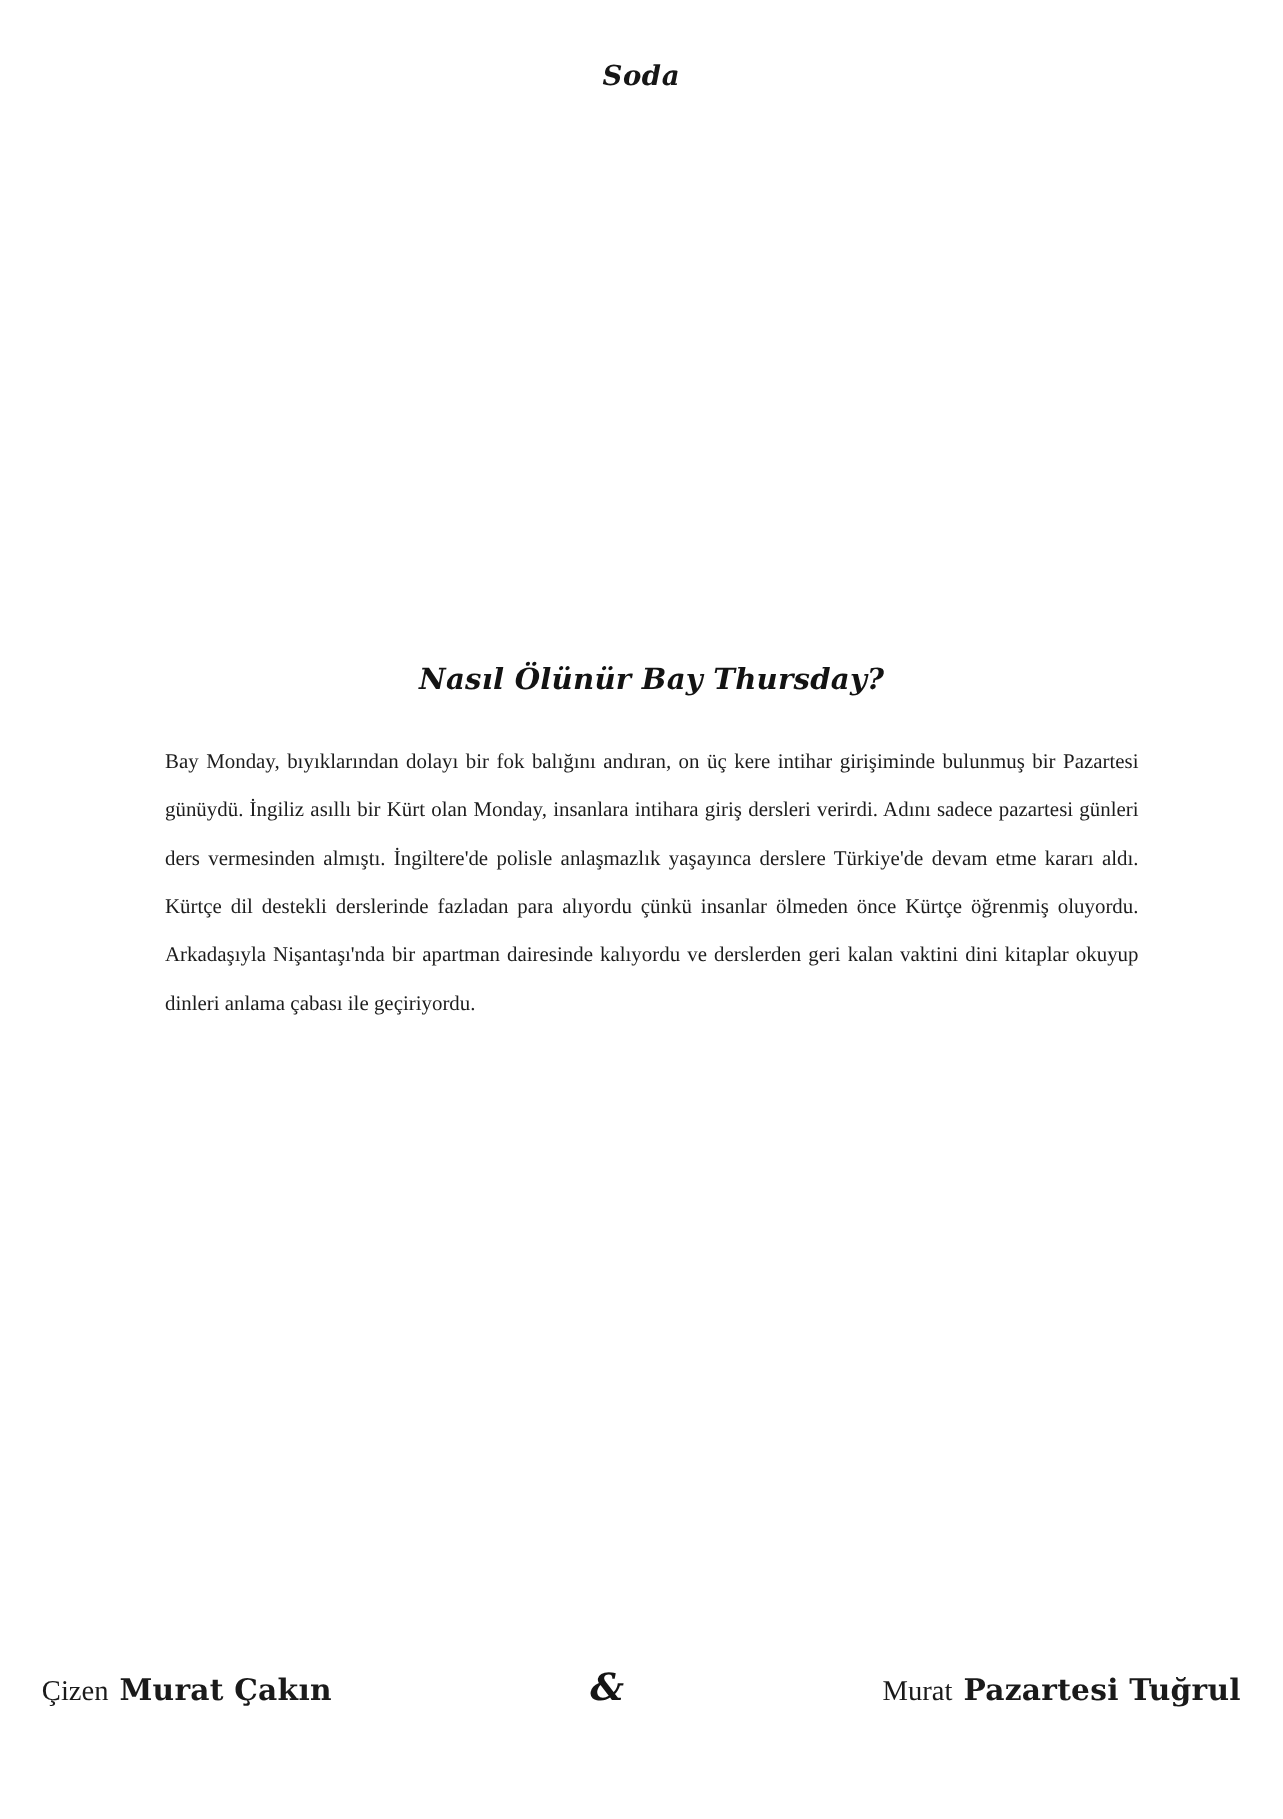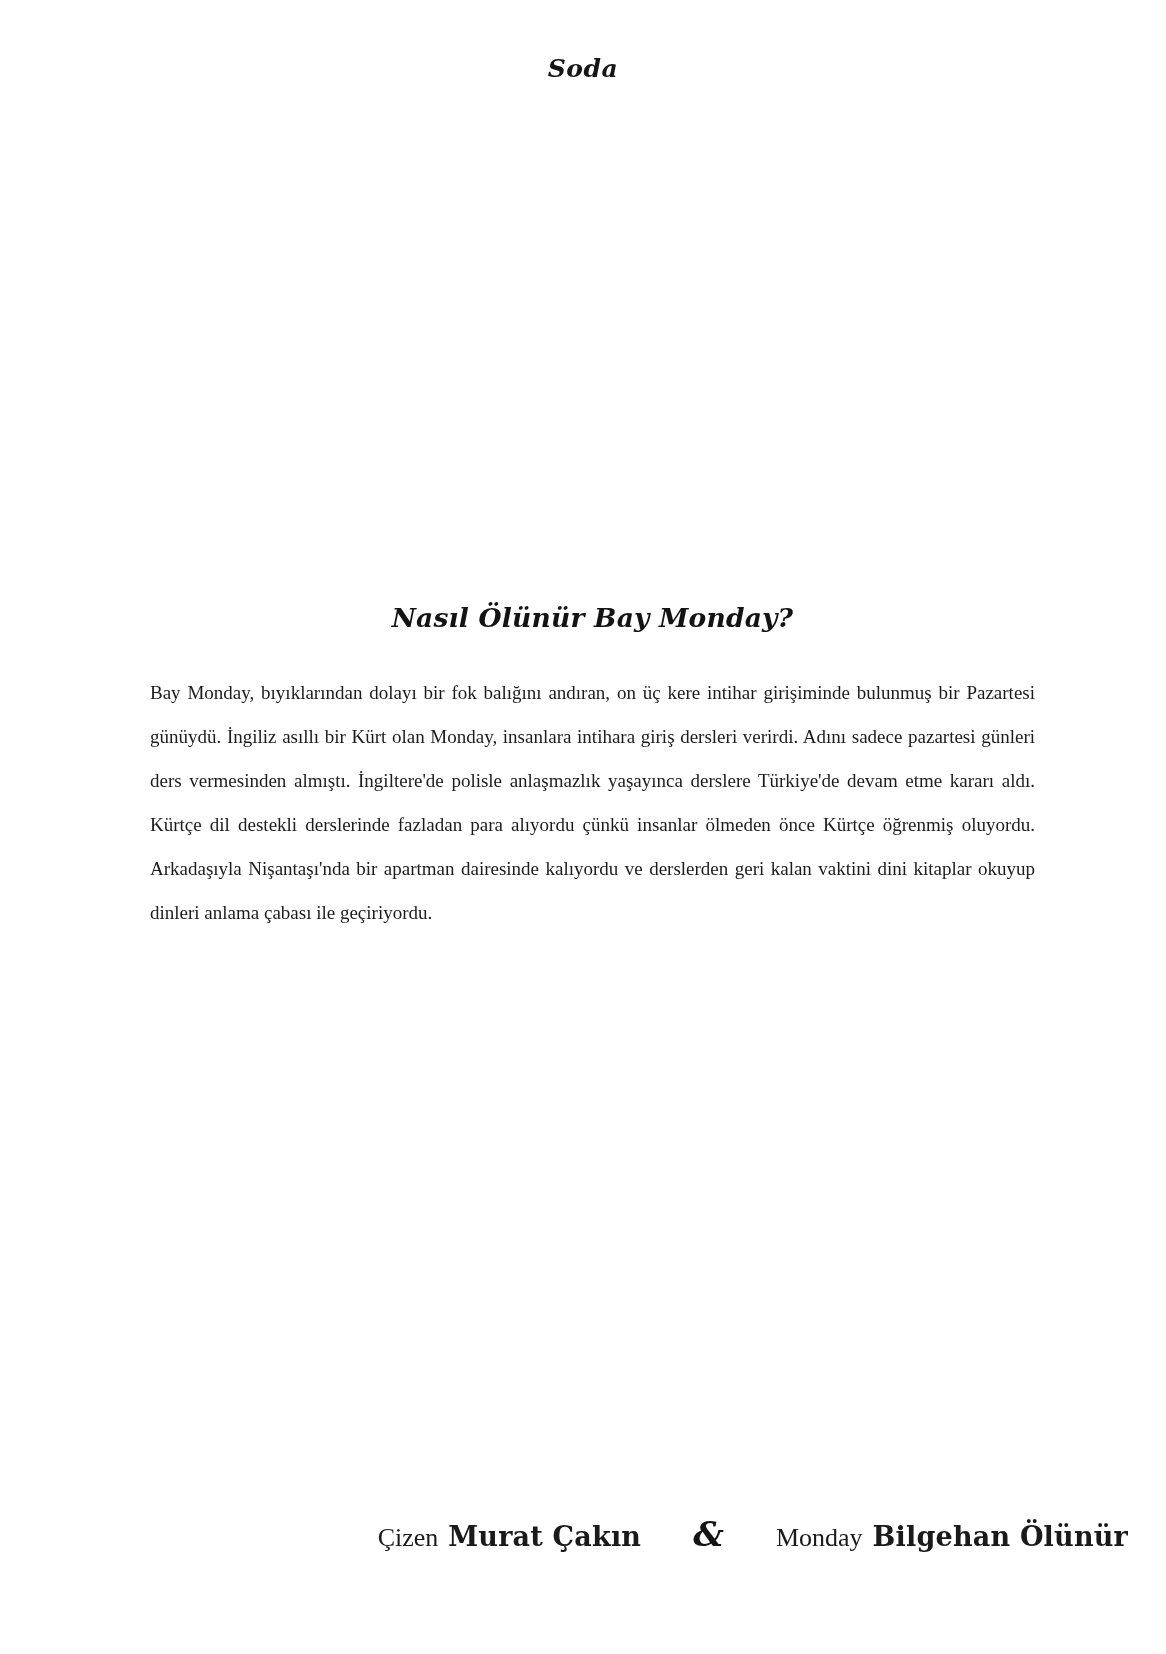--- a/index.html
+++ b/index.html
@@ -63,21 +63,21 @@
     hyphens: manual;
   }
 
   
   .credits {
     position: absolute;
     bottom: 112px;
     left: 0;
     width: 100%;
     display: flex;
-    justify-content: flex-end;
+    justify-content: space-between;
     align-items: baseline;
     gap: 0;
   }
   .credit-group {
     display: inline-flex;
     align-items: baseline;
     gap: 10px;
     font-family: "Liberation Serif", serif;
     font-size: 26px;
     color: #1a1a1a;
@@ -103,29 +103,29 @@
 </head>
 <body>
 
 <div class="page">
 
   <div class="masthead">
     <span class="brand">Soda</span>
   </div>
 
   <div class="story">
-    <h1 class="story-title">Nasıl Ölünür Bay Monday?</h1>
+    <h1 class="story-title">Nasıl Ölünür Bay Thursday?</h1>
     <p class="story-body">Bay Monday, bıyıklarından dolayı bir fok balığını andıran, on üç kere intihar girişiminde bulunmuş bir Pazartesi günüydü. İngiliz asıllı bir Kürt olan Monday, insanlara intihara giriş dersleri verirdi. Adını sadece pazartesi günleri ders vermesinden almıştı. İngiltere'de polisle anlaşmazlık yaşayınca derslere Türkiye'de devam etme kararı aldı. Kürtçe dil destekli derslerinde fazladan para alıyordu çünkü insanlar ölmeden önce Kürtçe öğrenmiş oluyordu. Arkadaşıyla Nişantaşı'nda bir apartman dairesinde kalıyordu ve derslerden geri kalan vaktini dini kitaplar okuyup dinleri anlama çabası ile geçiriyordu.</p>
   </div>
 
   <div class="credits">
     <span class="credit-group">
       <span class="credit-role">Çizen</span>
       <span class="credit-name">Murat Çakın</span>
     </span>
     <span class="ampersand">&amp;</span>
     <span class="credit-group">
-      <span class="credit-role">Monday</span>
-      <span class="credit-name">Bilgehan Ölünür</span>
+      <span class="credit-role">Murat</span>
+      <span class="credit-name">Pazartesi Tuğrul</span>
     </span>
   </div>
 
 </div>
 
 </body></html>

